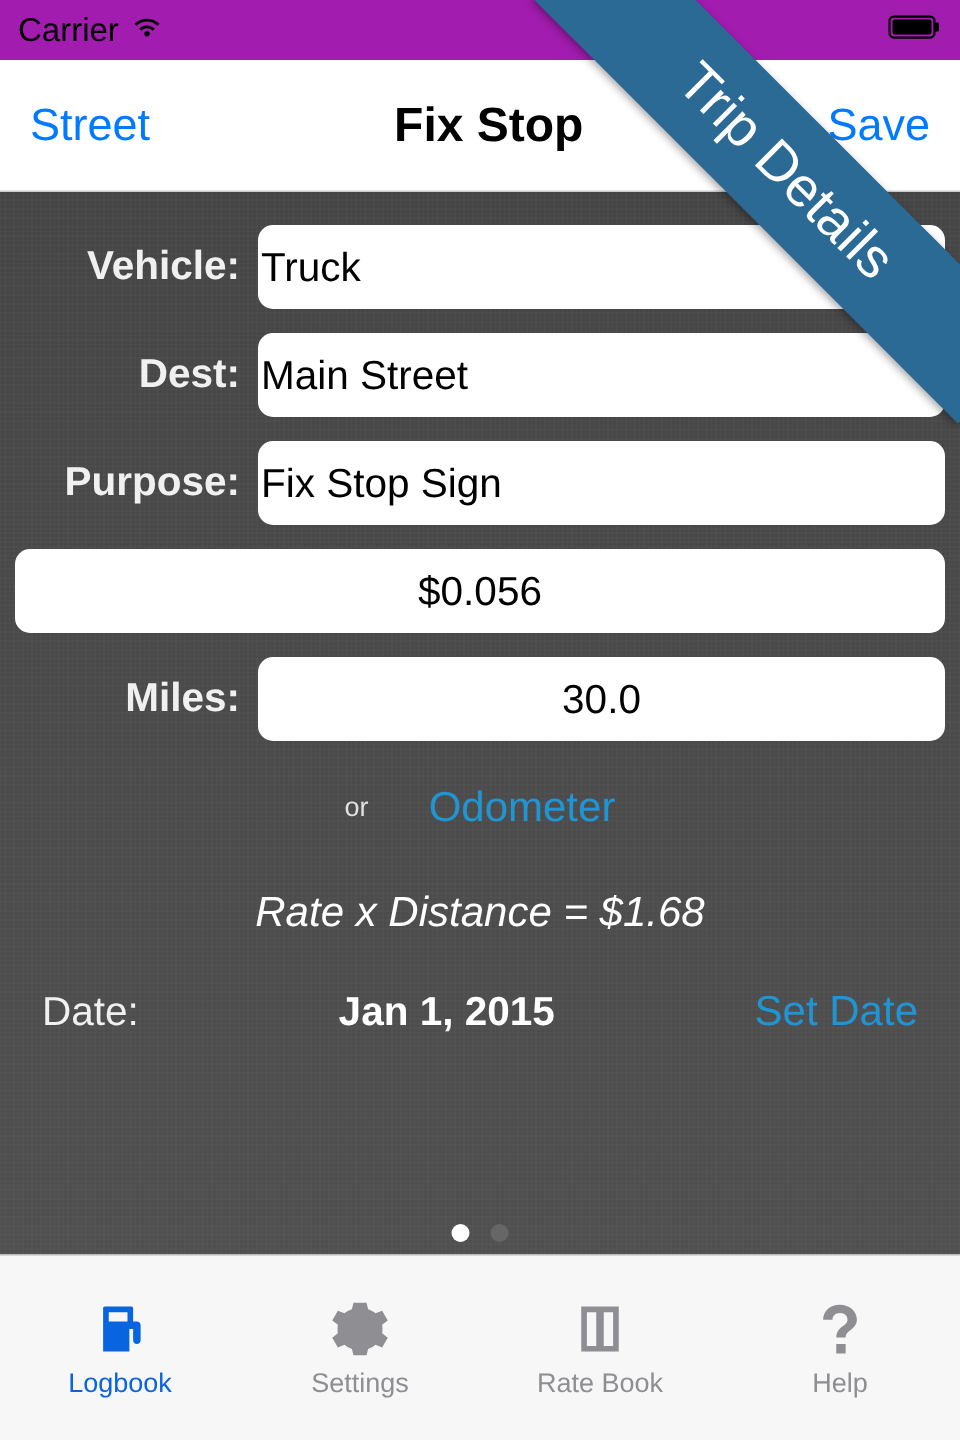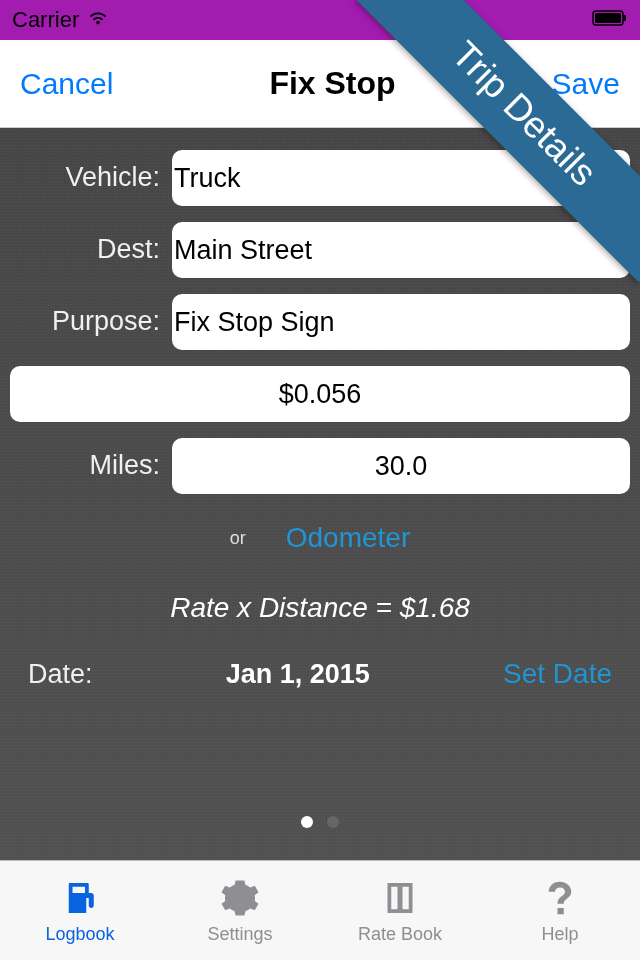--- a/index.html
+++ b/index.html
@@ -59,21 +59,21 @@
       display: flex;
       align-items: center;
       padding: 8px 10px;
       gap: 12px;
     }
     .form-label {
       width: 150px;
       text-align: right;
       color: #f0f0f0;
       font-size: 27px;
-      font-weight: 400;
+      font-weight: 700;
       line-height: 1.1;
     }
     .form-label.two-line { line-height: 1.15; }
     .form-input {
       flex: 1;
       background: #fff;
       border-radius: 10px;
       height: 56px;
       padding: 0 2px;
       font-size: 27px;
@@ -143,21 +143,21 @@
       height: 12px;
       border-radius: 50%;
       background: #666;
     }
     .dot.active { background: #fff; }
     .tab-bar {
       position: absolute;
       bottom: 0;
       left: 0;
       right: 0;
-      height: 100px;
+      height: 124px;
       background: #f7f7f7;
       border-top: 1px solid #bbb;
       display: flex;
     }
     .tab-item {
       flex: 1;
       display: flex;
       flex-direction: column;
       align-items: center;
       justify-content: center;
@@ -200,21 +200,21 @@
   <span class="battery-icon">
     <svg viewBox="0 0 36 18">
         <rect x="1" y="2" width="30" height="14" rx="3" fill="none" stroke="#000" stroke-width="1.5"></rect>
         <rect x="31" y="6" width="3" height="6" rx="1" fill="#000"></rect>
         <rect x="3" y="4" width="26" height="10" rx="1.5" fill="#000"></rect>
       </svg>
   </span>
 </div>
 
 <div class="nav-bar">
-  <span class="nav-btn">Cancel</span>
+  <span class="nav-btn">Street</span>
   <span class="nav-title">Fix Stop</span>
   <span class="nav-btn">Save</span>
 </div>
 
 <div class="content">
 
   <div class="form-row">
     <div class="form-label">Vehicle:</div>
     <div class="form-input">Truck</div>
   </div>

